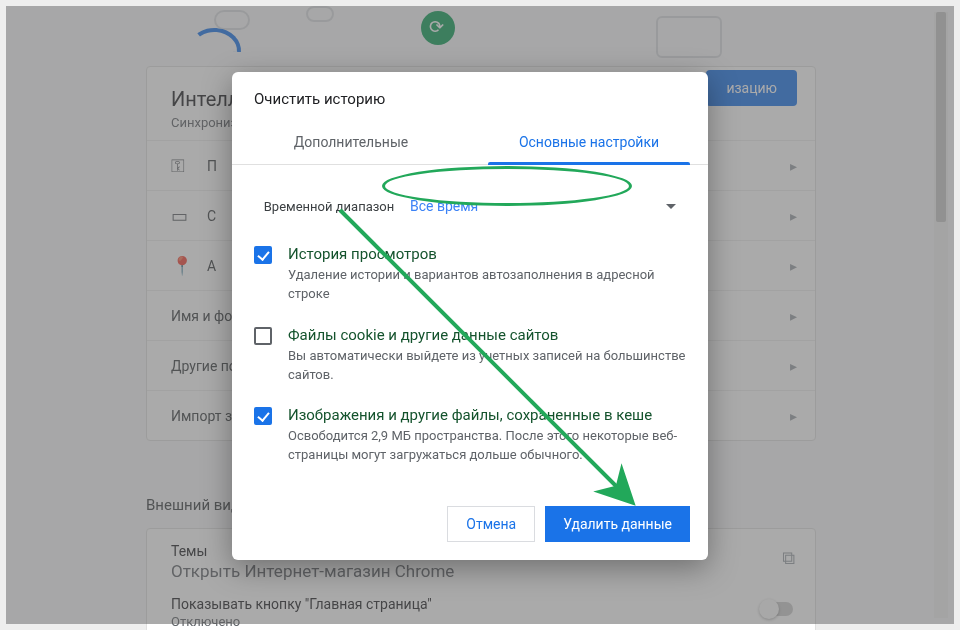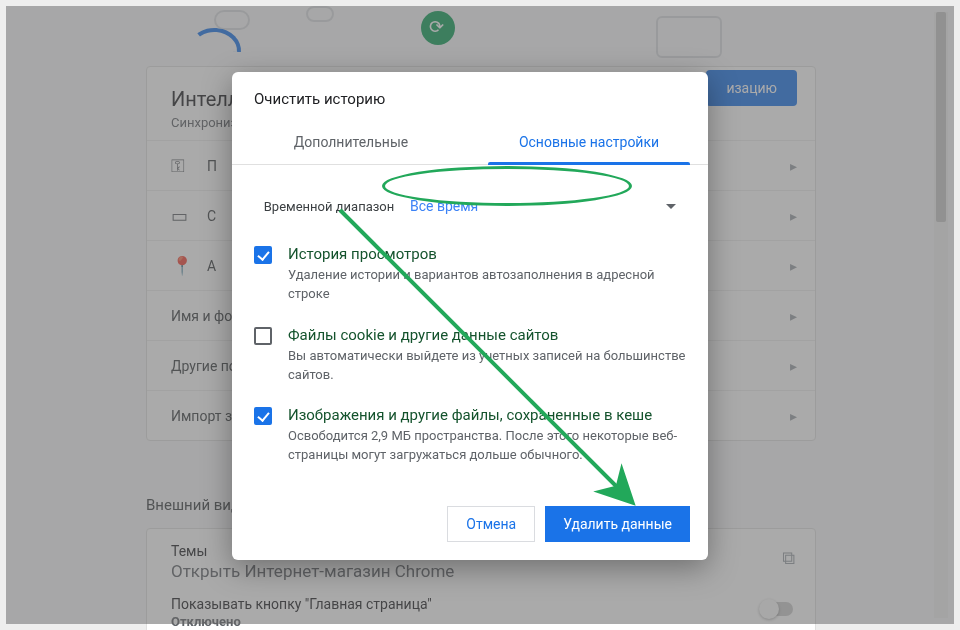--- a/index.html
+++ b/index.html
@@ -23,21 +23,21 @@
 
   .sync-btn { position:absolute; right:18px; top:3px; background:#1a73e8; color:#fff; border:none; border-radius:4px; padding:10px 20px; font-size:14px; }
 
   .below-label { position:absolute; left:140px; top:490px; font-size:15px; color:#3c4043; }
   .themes-row { position:absolute; left:140px; top:522px; width:670px; background:#fff; border:1px solid #e0e0e0; border-radius:4px 4px 0 0; padding:14px 24px; }
   .themes-row .t1 { font-size:14px; color:#202124; }
   .themes-row .t2 { font-size:17px; color:#5f6368; margin-top:2px; }
   .open-ico { position:absolute; right:20px; top:18px; color:#9aa0a6; font-size:18px; }
   .home-row { position:absolute; left:140px; top:578px; width:670px; background:#fff; border:1px solid #e0e0e0; border-top:none; padding:12px 24px; }
   .home-row .t1 { font-size:14px; color:#202124; }
-  .home-row .t2 { font-size:13px; color:#5f6368; margin-top:2px;font-weight:bold; }
+  .home-row .t2 { font-size:13px; color:#5f6368; margin-top:2px; }
   .toggle { position:absolute; right:22px; top:18px; width:32px; height:14px; background:#ccc; border-radius:10px; }
   .toggle::after{ content:""; position:absolute; left:-2px; top:-3px; width:20px; height:20px; background:#fafafa; border-radius:50%; box-shadow:0 1px 3px rgba(0,0,0,.3);}
 
   
   .doodle { position:absolute; top:0; left:140px; width:670px; height:60px; }
   .arc { position:absolute; left:44px; top:22px; width:52px; height:22px; border:4px solid #1a73e8; border-bottom:none; border-left-color:transparent; border-radius:50% 50% 0 0 / 100% 100% 0 0; transform:rotate(5deg);}
   .circle-g { position:absolute; left:275px; top:5px; width:34px; height:34px; background:#0f9d58; border-radius:50%; }
   .circle-g::after{content:"⟳"; color:#fff; font-size:18px; position:absolute; left:8px; top:5px;}
   .box-o { position:absolute; left:510px; top:10px; width:66px; height:42px; border:2px solid #dadce0; border-radius:6px; }
   .cloud1 { position:absolute; left:68px; top:4px; width:36px; height:20px; border:2px solid #dadce0; border-radius:12px; }

